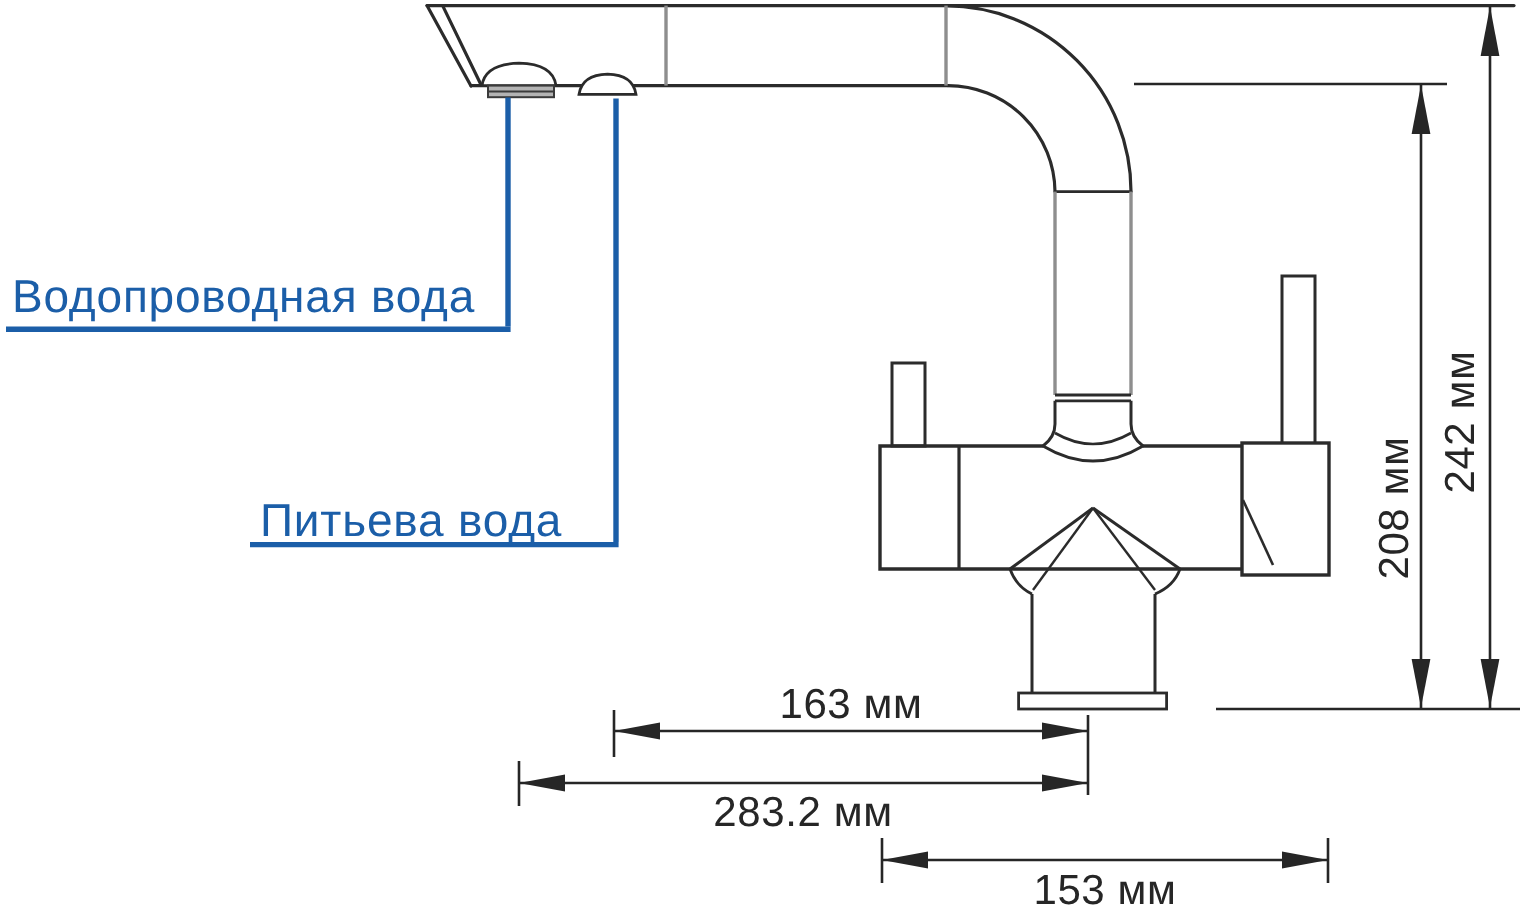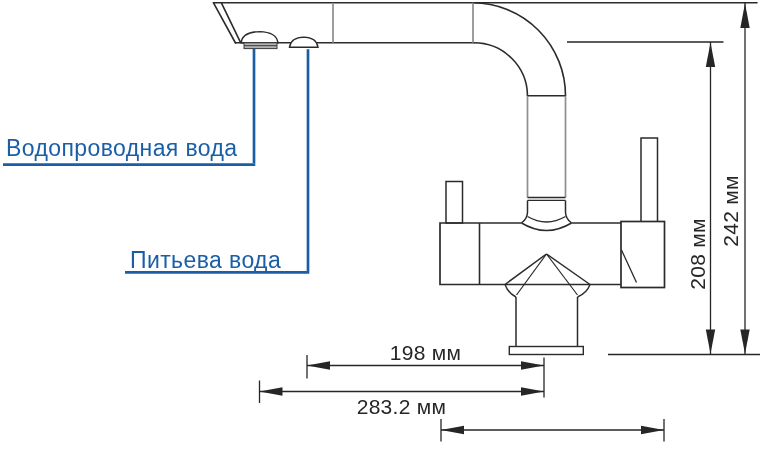--- a/index.html
+++ b/index.html
@@ -119,22 +119,23 @@
       <polygon points="710.5,353.8 705.8,329.5 715.2,329.5"></polygon>
       <polygon points="745,3.3 740.3,28 749.7,28"></polygon>
       <polygon points="745,353.8 740.3,329.5 749.7,329.5"></polygon>
     </g>
   </svg>
 
   <div class="blue-label" style="left:6px;top:136px">Водопроводная вода</div>
 
   <div class="blue-label" style="left:130px;top:248px">Питьева вода</div>
 
-  <div class="dim" style="left:307px;top:342px;width:237px">198 мм</div>
+  <div class="dim" style="left:307px;top:342px;width:237px">163 мм</div>
 
   <div class="dim" style="left:259px;top:396px;width:285px">283.2 мм</div>
 
+  <div class="dim" style="left:441px;top:435px;width:223px">153 мм</div>
 
   <div class="dim vert" style="left:653px;top:243px;width:90px;height:22px">208 мм</div>
 
   <div class="dim vert" style="left:686px;top:200px;width:90px;height:22px">242 мм</div>
 
 </div>
 
 </body></html>

